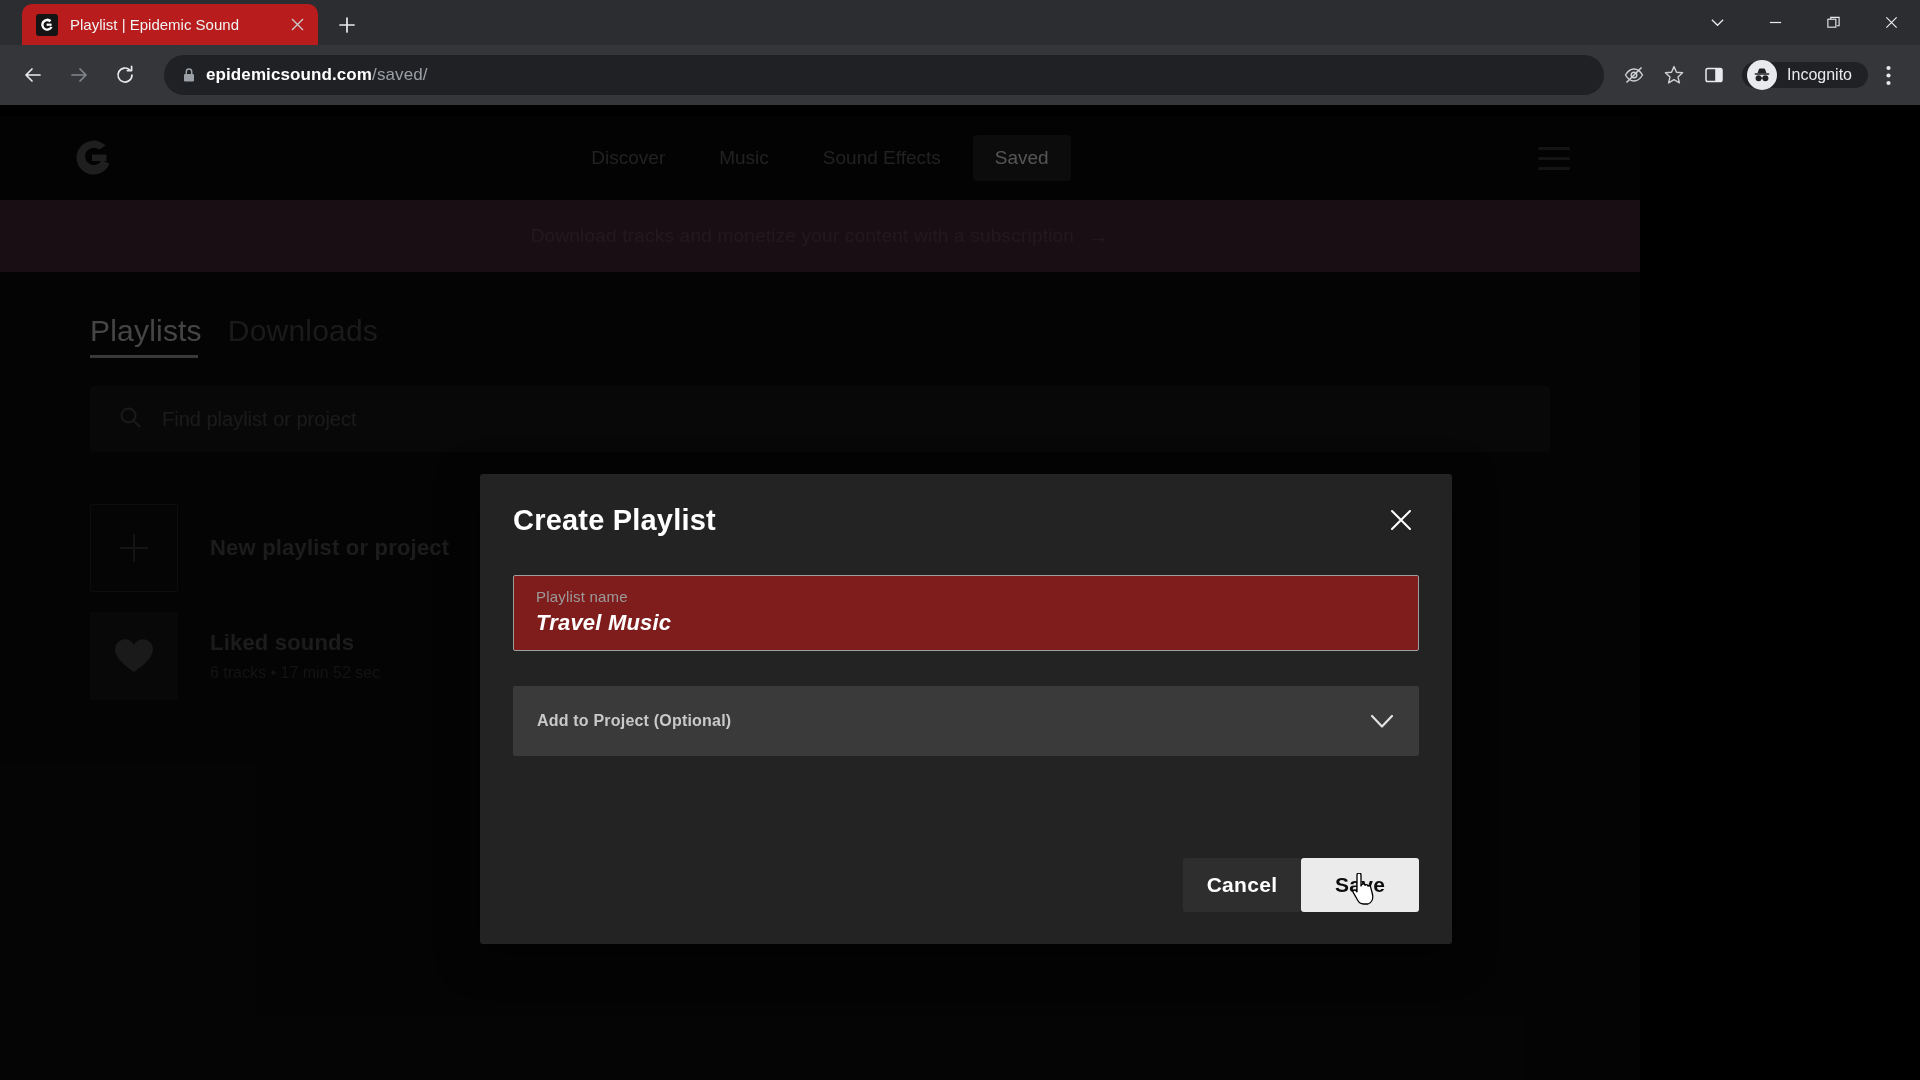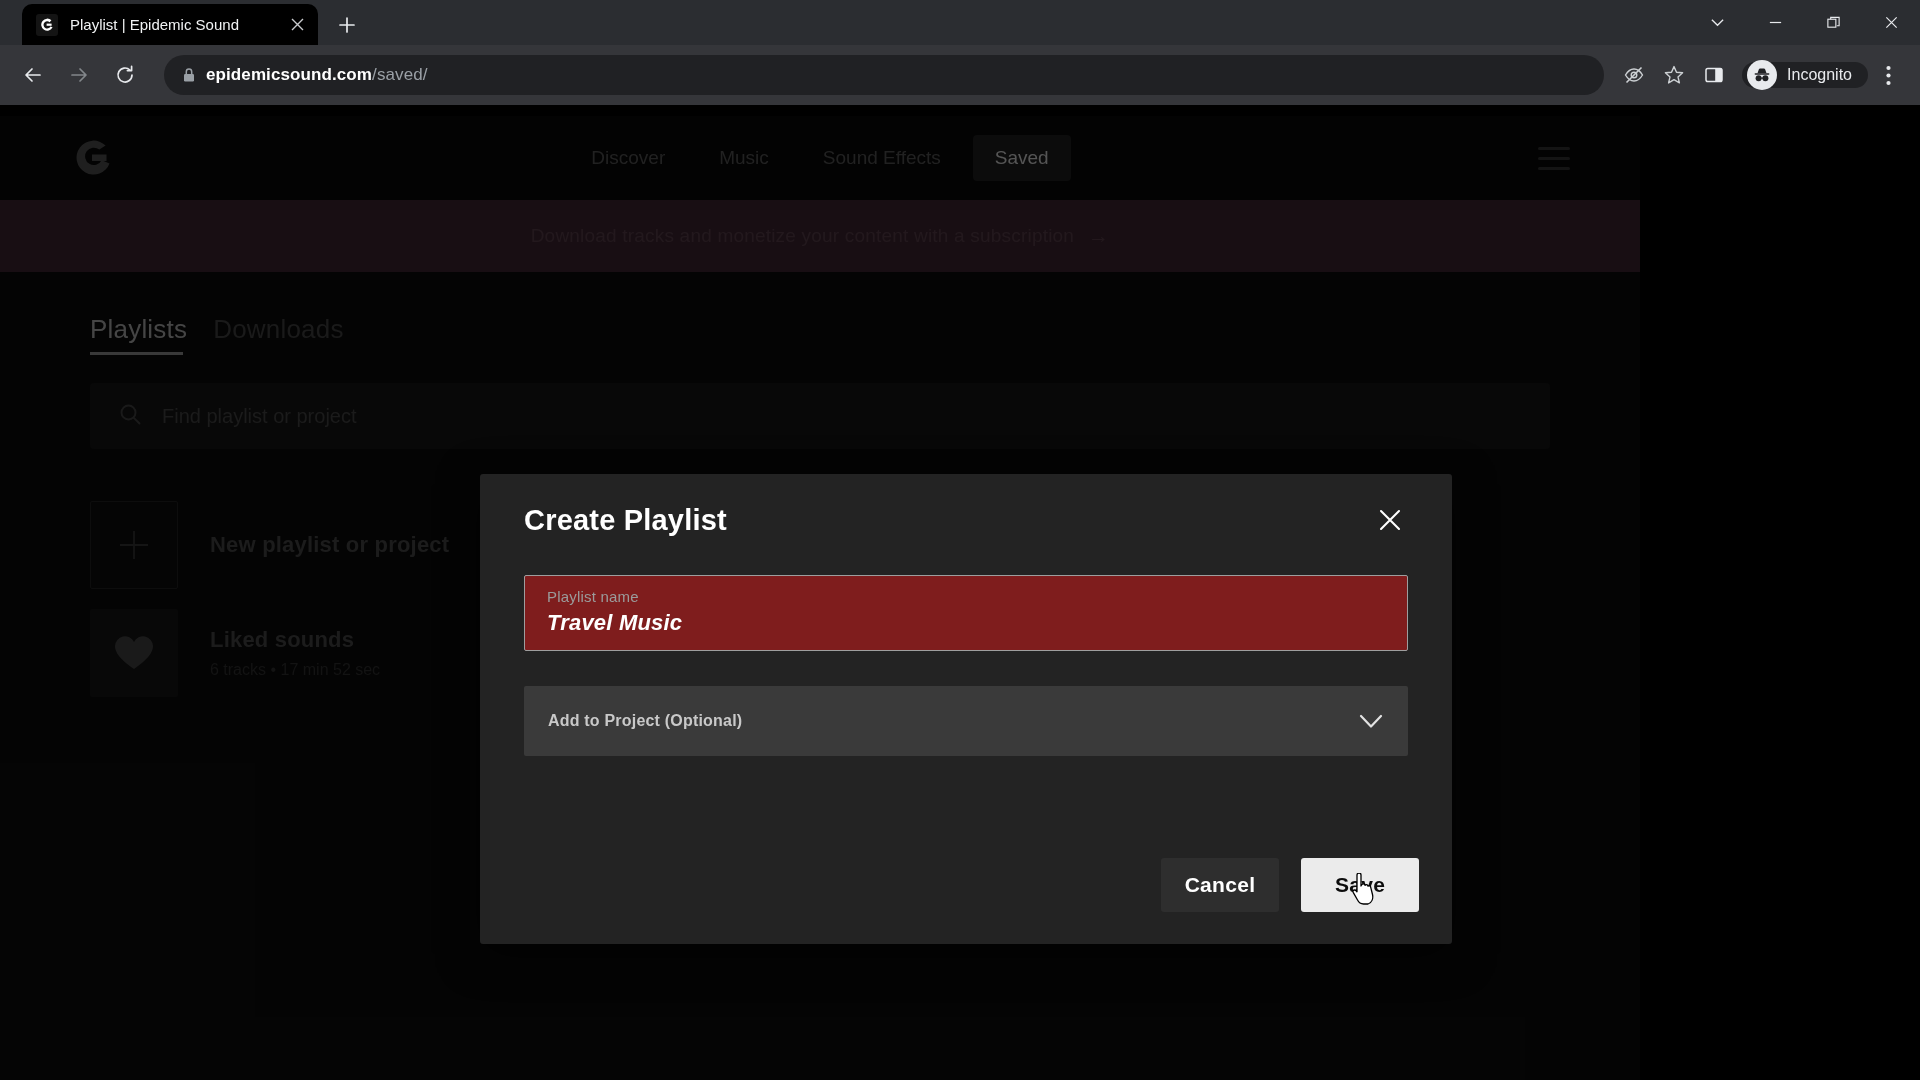--- a/index.html
+++ b/index.html
@@ -13,21 +13,21 @@
 
   
   .browser { width: 1920px; height: 1080px; position: relative; }
 
   .titlebar {
     height: 45px; background: #2b2d31;
     display: flex; align-items: flex-end; position: relative;
   }
   .tab {
     margin-left: 22px; width: 296px; height: 41px;
-    background: #000000; border-radius: 10px 10px 0 0;
+    background: #b91c1c; border-radius: 10px 10px 0 0;
     display: flex; align-items: center; padding: 0 10px 0 14px;
     position: relative;
   }
   .tab-favicon {
     width: 22px; height: 22px; border-radius: 3px;
     background: #141414; flex: none;
     display: flex; align-items: center; justify-content: center;
     margin-right: 12px;
   }
   .tab-title {
@@ -121,21 +121,21 @@
   .promo-banner {
     height: 72px; background: #36212c;
     display: flex; align-items: center; justify-content: center;
     color: #4e3741; font-size: 19px; letter-spacing: .2px;
   }
   .promo-banner .arrow { margin-left: 14px; font-size: 21px; }
 
   .content { padding: 42px 90px 0 90px; }
   .tabs { display: flex; gap: 26px; align-items: flex-start; }
   .tabitem {
-    font-size: 26px; color: #3b3b3b; padding-bottom: 10px;
+    font-size: 30px; color: #3b3b3b; padding-bottom: 10px;
     position: relative; letter-spacing: .2px;
   }
   .tabitem.active { color: #9a9a9a; }
   .tabitem.active::after {
     content: ""; position: absolute; left: 0; right: 4px; bottom: 0;
     height: 3px; background: #7e7e7e;
   }
 
   .searchbar {
     margin-top: 28px; height: 66px; background: #131313;
@@ -157,21 +157,21 @@
   .ptitle { font-size: 22px; color: #3e3e3e; font-weight: 600; letter-spacing:.2px; }
   .psub { font-size: 16px; color: #2a2a2a; margin-top: 8px; }
 
   
   .modal-scrim { position: absolute; inset: 0; background: rgba(0,0,0,.55); }
   .modal {
     position: absolute; left: 480px; top: 358px;
     width: 972px; height: 470px;
     background: #232323; border-radius: 3px;
     box-shadow: 0 10px 40px rgba(0,0,0,.6);
-    padding: 0 44px;
+    padding: 0 33px;
   }
   .modal-head {
     height: 92px; display: flex; align-items: center;
     justify-content: space-between;
   }
   .modal-title { font-size: 29px; color: #fff; font-weight: 700; letter-spacing:.2px; }
   .modal-close { width: 36px; height: 36px; display:flex; align-items:center; justify-content:center; color:#fff; }
 
   .field {
     height: 76px; border: 1px solid #9e9e9e; background: #7f1d1d;
@@ -183,21 +183,21 @@
   .select {
     height: 70px; background: #3a3a3a; border-radius: 2px;
     margin-top: 35px; display: flex; align-items: center;
     padding: 0 24px; justify-content: space-between;
   }
   .select-label { font-size: 16px; color: #c9c9c9; font-weight: 700; letter-spacing:.2px; }
   .chev { color: #e2e2e2; display:flex; align-items:center; }
 
   .modal-actions {
     position: absolute; right: 33px; bottom: 32px;
-    display: flex; align-items: flex-end; gap: 22px;
+    display: flex; align-items: flex-end; 
   }
   .btn {
     height: 54px; min-width: 118px; border-radius: 3px;
     display: flex; align-items: center; justify-content: center;
     font-size: 21px; font-weight: 700; letter-spacing: .3px;
   }
   .btn-cancel { background: #2e2e2e; color: #ffffff; }
   .btn-save { background: #ebebeb; color: #0c0c0c; position: relative; }
 
   .cursor { position: absolute; left: 1349px; top: 757px; width: 30px; height: 36px; pointer-events:none; }

